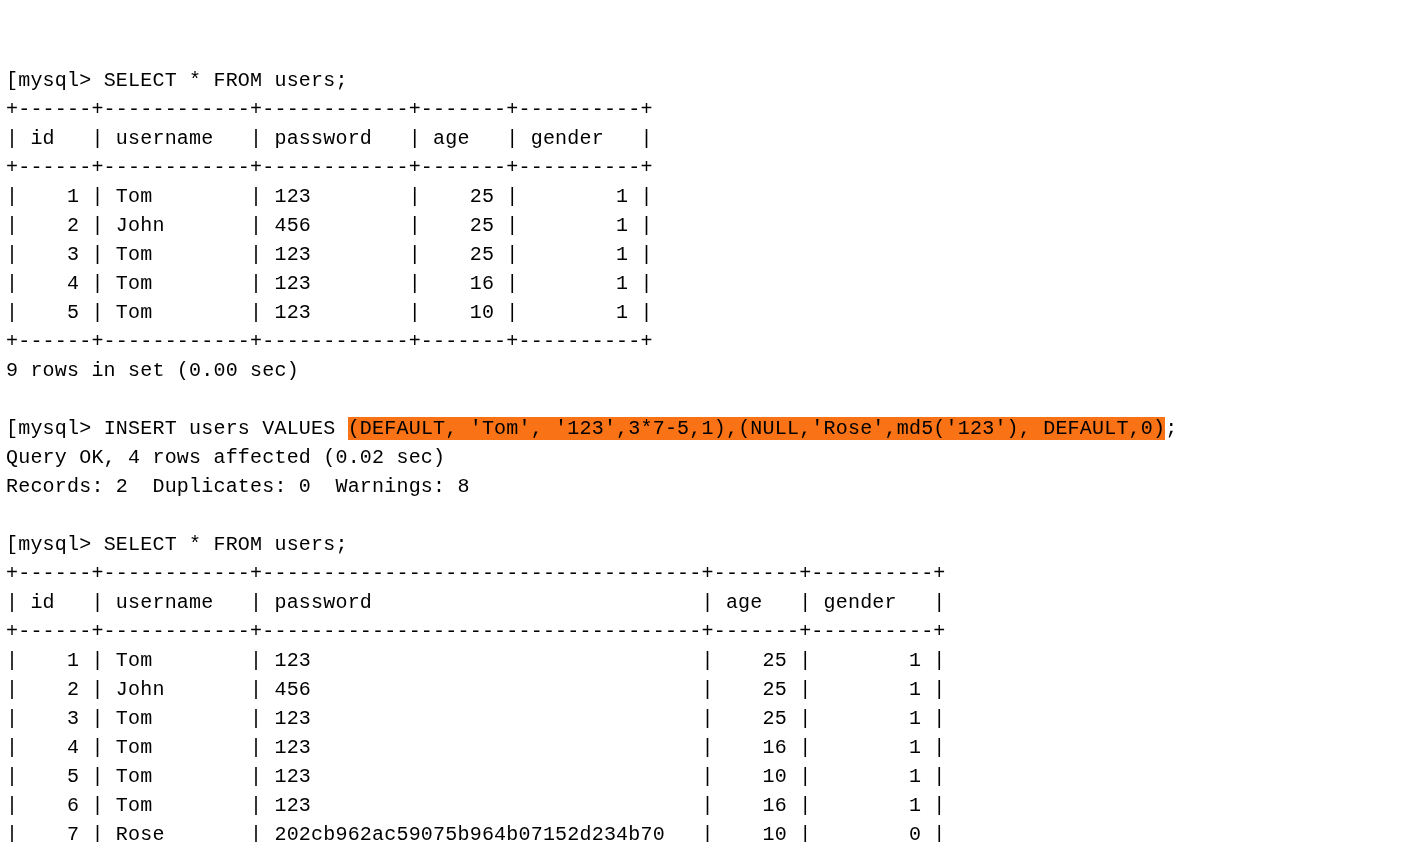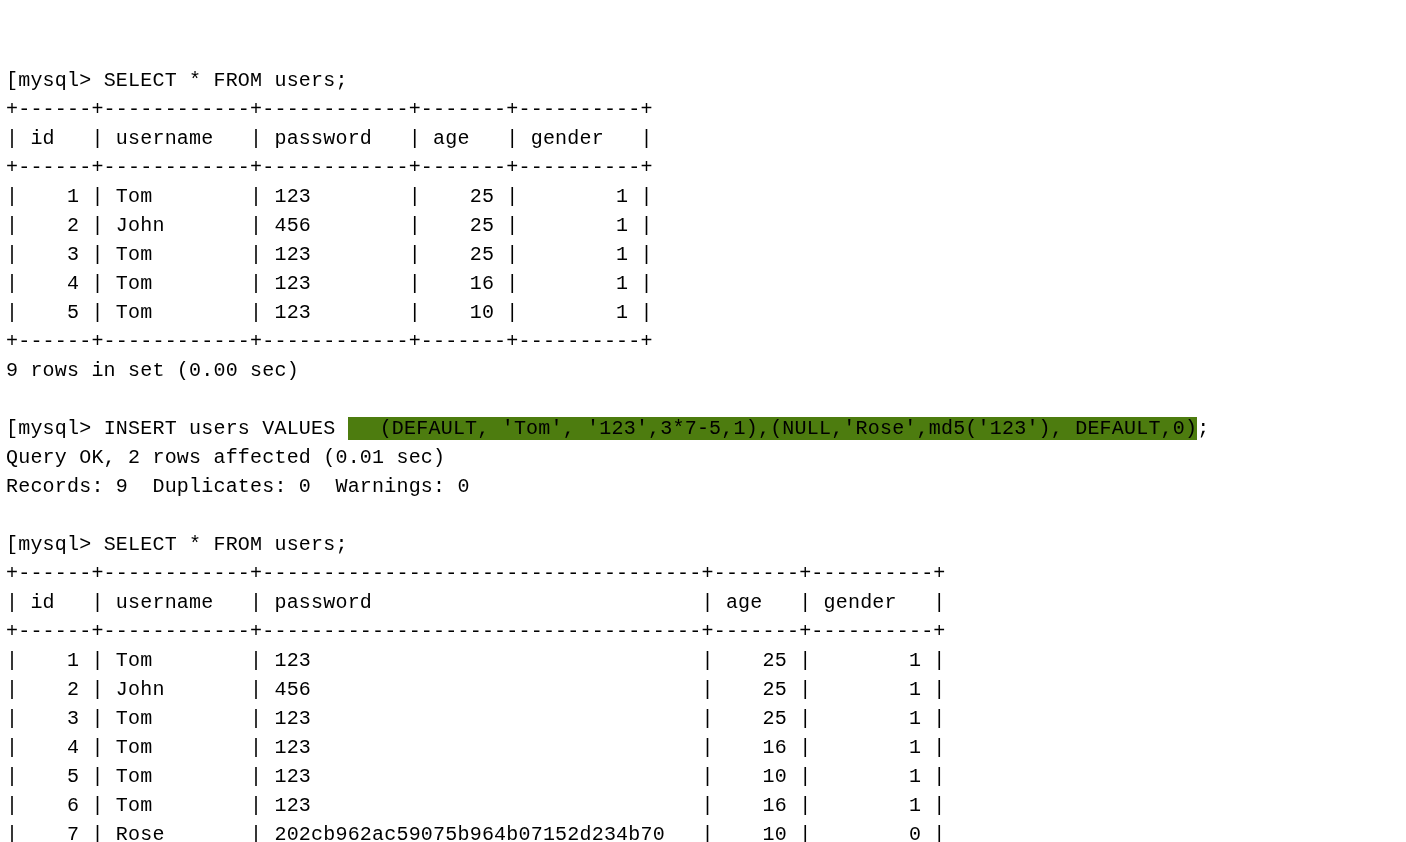--- a/index.html
+++ b/index.html
@@ -7,22 +7,21 @@
     padding: 8px 6px;
     background: #ffffff;
     color: #000000;
     font-family: Menlo, Monaco, Consolas, "Liberation Mono", monospace;
     font-size: 20px;
     line-height: 1.45;
     white-space: pre;
     letter-spacing: 0.2px;
   }
   .hl {
-    background: #4d7c0f;
-    padding-left: 32px;
+    background: #f97316;
   }
   .prompt-bracket {
     color: #000;
   }
 </style>
 </head>
 <body>
 
 <div id="terminal"><span class="prompt-bracket">[</span><span>mysql&gt; </span><span>SELECT * FROM users;</span>
 <span>+------+------------+------------+-------+----------+
@@ -30,22 +29,22 @@
 +------+------------+------------+-------+----------+
 |    1 | Tom        | 123        |    25 |        1 |
 |    2 | John       | 456        |    25 |        1 |
 |    3 | Tom        | 123        |    25 |        1 |
 |    4 | Tom        | 123        |    16 |        1 |
 |    5 | Tom        | 123        |    10 |        1 |
 +------+------------+------------+-------+----------+</span>
 <span>9 rows in set (0.00 sec)</span>
 
 <span class="prompt-bracket">[</span><span>mysql&gt; </span><span>INSERT users VALUES </span><span class="hl">(DEFAULT, 'Tom', '123',3*7-5,1),(NULL,'Rose',md5('123'), DEFAULT,0)</span><span>;</span>
-<span>Query OK, 2 rows affected (0.01 sec)</span>
-<span>Records: 9  Duplicates: 0  Warnings: 0</span>
+<span>Query OK, 4 rows affected (0.02 sec)</span>
+<span>Records: 2  Duplicates: 0  Warnings: 8</span>
 
 <span class="prompt-bracket">[</span><span>mysql&gt; </span><span>SELECT * FROM users;</span>
 <span>+------+------------+------------------------------------+-------+----------+
 | id   | username   | password                           | age   | gender   |
 +------+------------+------------------------------------+-------+----------+
 |    1 | Tom        | 123                                |    25 |        1 |
 |    2 | John       | 456                                |    25 |        1 |
 |    3 | Tom        | 123                                |    25 |        1 |
 |    4 | Tom        | 123                                |    16 |        1 |
 |    5 | Tom        | 123                                |    10 |        1 |

